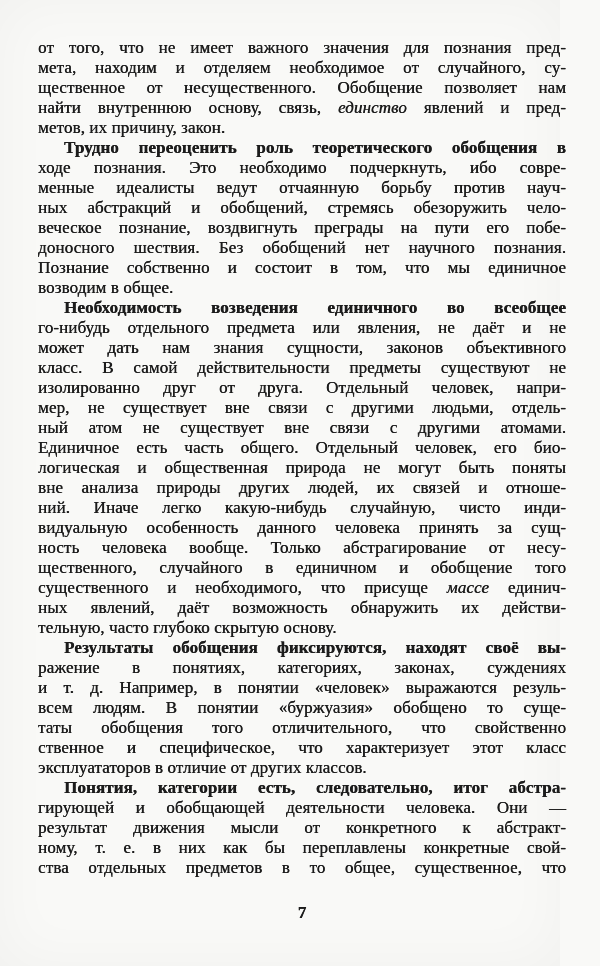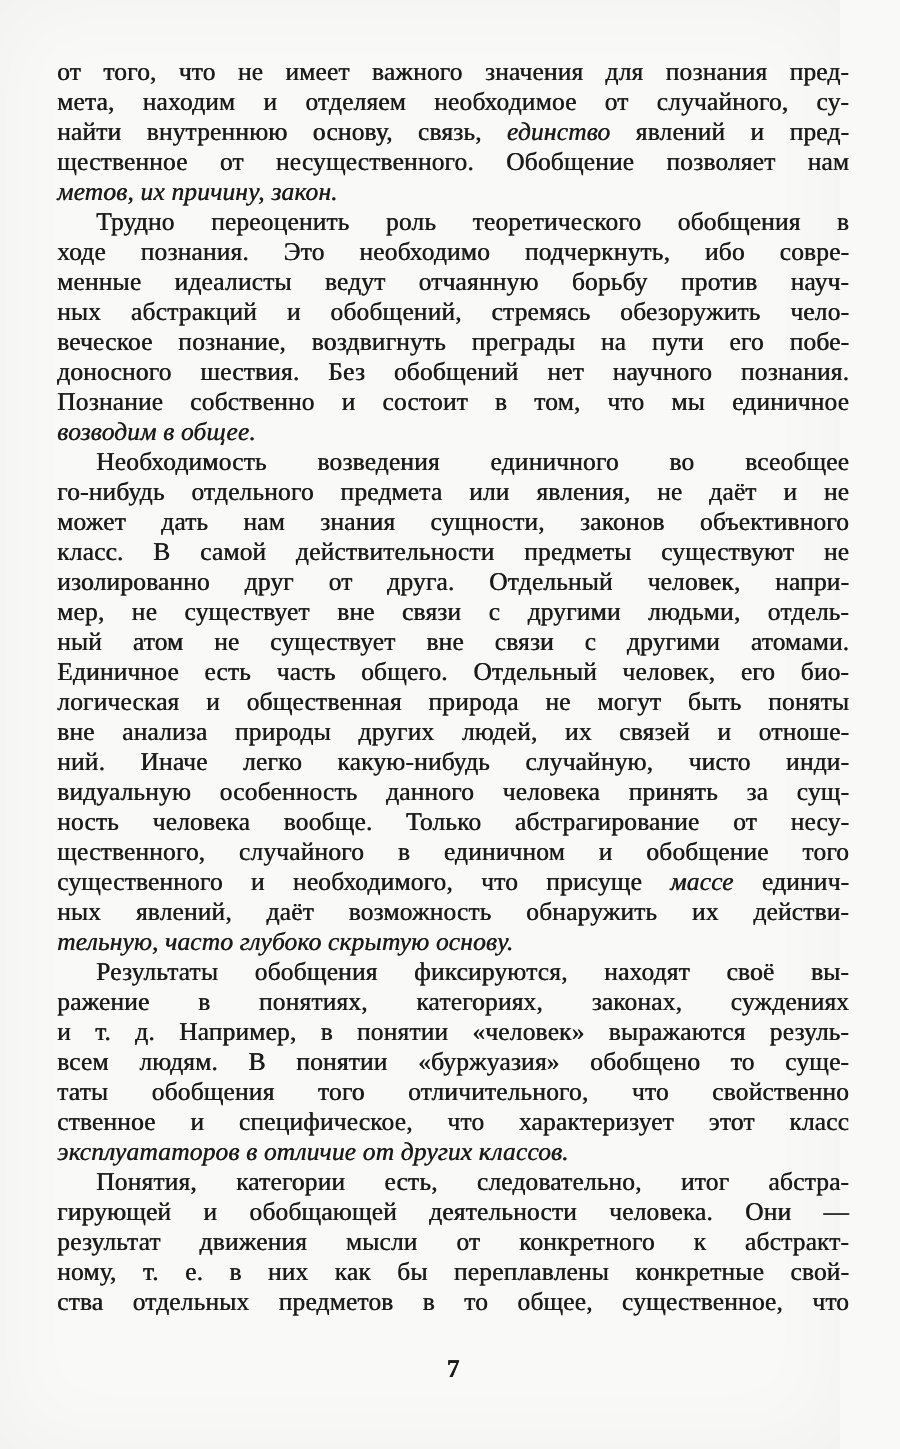--- a/index.html
+++ b/index.html
@@ -23,42 +23,42 @@
   }
   .paragraph { margin: 0; padding: 0; }
   .line {
     font-size: 17px;
     line-height: 20px;
     letter-spacing: 0.1px;
     text-align: justify;
     text-align-last: justify;
     text-shadow: 0.35px 0 0 currentColor; 
   }
-  .line.no-just { text-align-last: left; font-style: italic; }
-  .line.indent { text-indent: 26px; }
+  .line.no-just { text-align-last: left; }
+  .line.indent { text-indent: 26px; font-weight: bold; }
   .em { font-style: italic; }
   .page-number {
     position: absolute;
     top: 903px; left: 38px; width: 528px;
     text-align: center;
     font-size: 17px;
     font-weight: bold;
     text-shadow: 0.3px 0 0 currentColor;
   }
 </style>
 </head>
 <body>
 
 <div class="page">
   <div class="text-block">
       <div class="paragraph">
         <div class="line"><span>от того, что не имеет важного значения для познания пред-</span></div>
         <div class="line"><span>мета, находим и отделяем необходимое от случайного, су-</span></div>
+        <div class="line"><span>щественное от несущественного. Обобщение позволяет нам</span></div>
         <div class="line"><span>найти внутреннюю основу, связь, </span><span class="em">единство</span><span> явлений и пред-</span></div>
-        <div class="line"><span>щественное от несущественного. Обобщение позволяет нам</span></div>
         <div class="line no-just"><span>метов, их причину, закон.</span></div>
       </div>
       <div class="paragraph">
         <div class="line indent"><span>Трудно переоценить роль теоретического обобщения в</span></div>
         <div class="line"><span>ходе познания. Это необходимо подчеркнуть, ибо совре-</span></div>
         <div class="line"><span>менные идеалисты ведут отчаянную борьбу против науч-</span></div>
         <div class="line"><span>ных абстракций и обобщений, стремясь обезоружить чело-</span></div>
         <div class="line"><span>веческое познание, воздвигнуть преграды на пути его побе-</span></div>
         <div class="line"><span>доносного шествия. Без обобщений нет научного познания.</span></div>
         <div class="line"><span>Познание собственно и состоит в том, что мы единичное</span></div>

